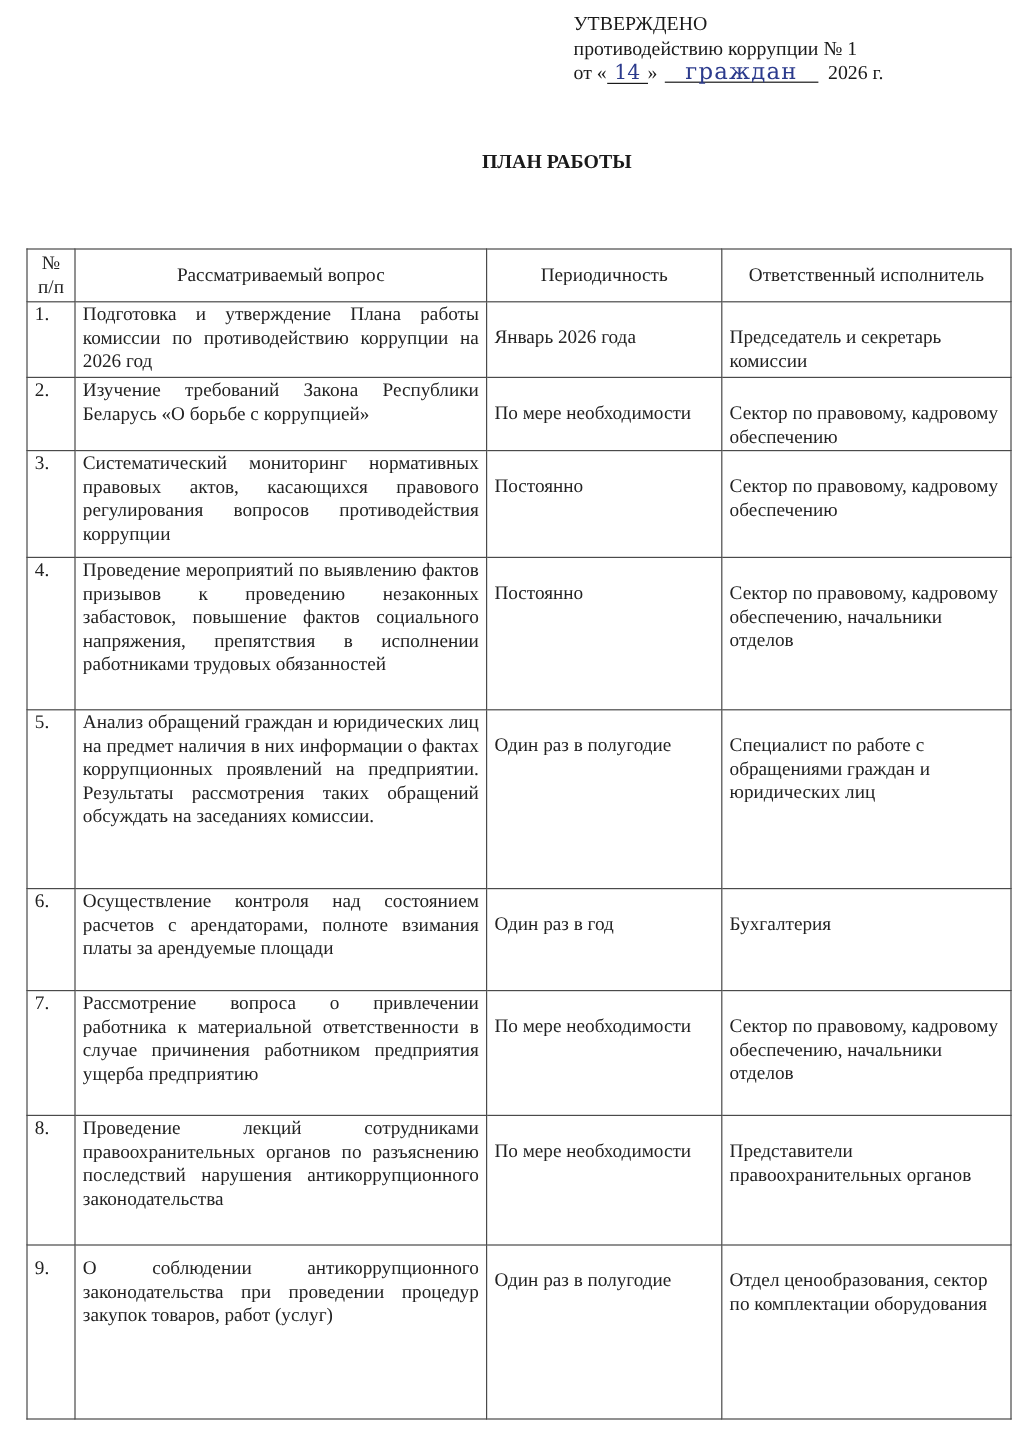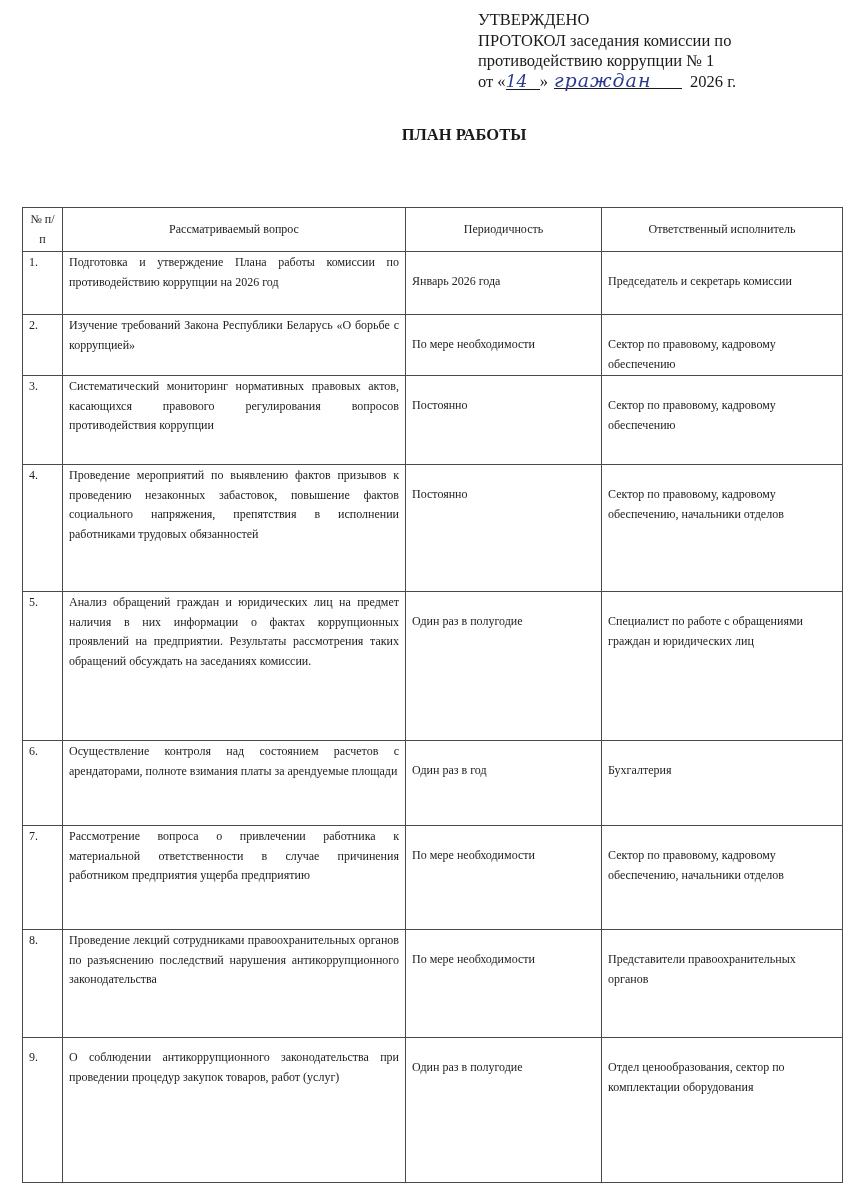--- a/index.html
+++ b/index.html
@@ -21,23 +21,22 @@
       top: 10px;
       font-size: 16.5px;
       line-height: 20.5px;
       color: #1a1a1a;
     }
     .approval .line { white-space: nowrap; }
     .hand {
       display: inline-block;
       position: relative;
       font-family: "DejaVu Serif", serif;
-      font-style: italic;
       color: #2b3a8c;
-      text-align: left;
+      text-align: center;
     }
     .hand.day {
       width: 34px;
       border-bottom: 1px solid #1a1a1a;
       font-size: 17px;
       line-height: 16px;
     }
     .hand.month {
       width: 128px;
       border-bottom: 1px solid #1a1a1a;
@@ -59,21 +58,21 @@
       color: #1a1a1a;
       padding-left: 36px;
     }
     table.plan {
       position: absolute;
       left: 22px;
       top: 207px;
       width: 820px;
       border-collapse: collapse;
       table-layout: fixed;
-      font-size: 12px;
+      font-size: 16px;
       line-height: 19.5px;
       color: #222;
     }
     table.plan td, table.plan th {
       border: 1.3px solid #4a4a4a;
       vertical-align: top;
       padding: 1px 6px 1px 6px;
       font-weight: normal;
     }
     table.plan th {
@@ -87,21 +86,20 @@
     td.c-question { text-align: justify; text-align-last: left; }
     td.c-period, td.c-resp { text-align: left; }
     .pad-top { padding-top: 20px !important; }
     .pad-top-sm { padding-top: 10px !important; }
   </style>
 </head>
 <body>
 
 <div class="approval">
   <div class="line">УТВЕРЖДЕНО</div>
-  <div class="line">ПРОТОКОЛ заседания комиссии по</div>
   <div class="line">противодействию коррупции № 1</div>
   <div class="line">
     <span>от «</span><span class="hand day">14</span><span>»</span><span class="hand month">граждан</span>
     <span>2026 г.</span>
   </div>
 </div>
 
 <div class="title-block">
   <div>ПЛАН РАБОТЫ</div>
 </div>

